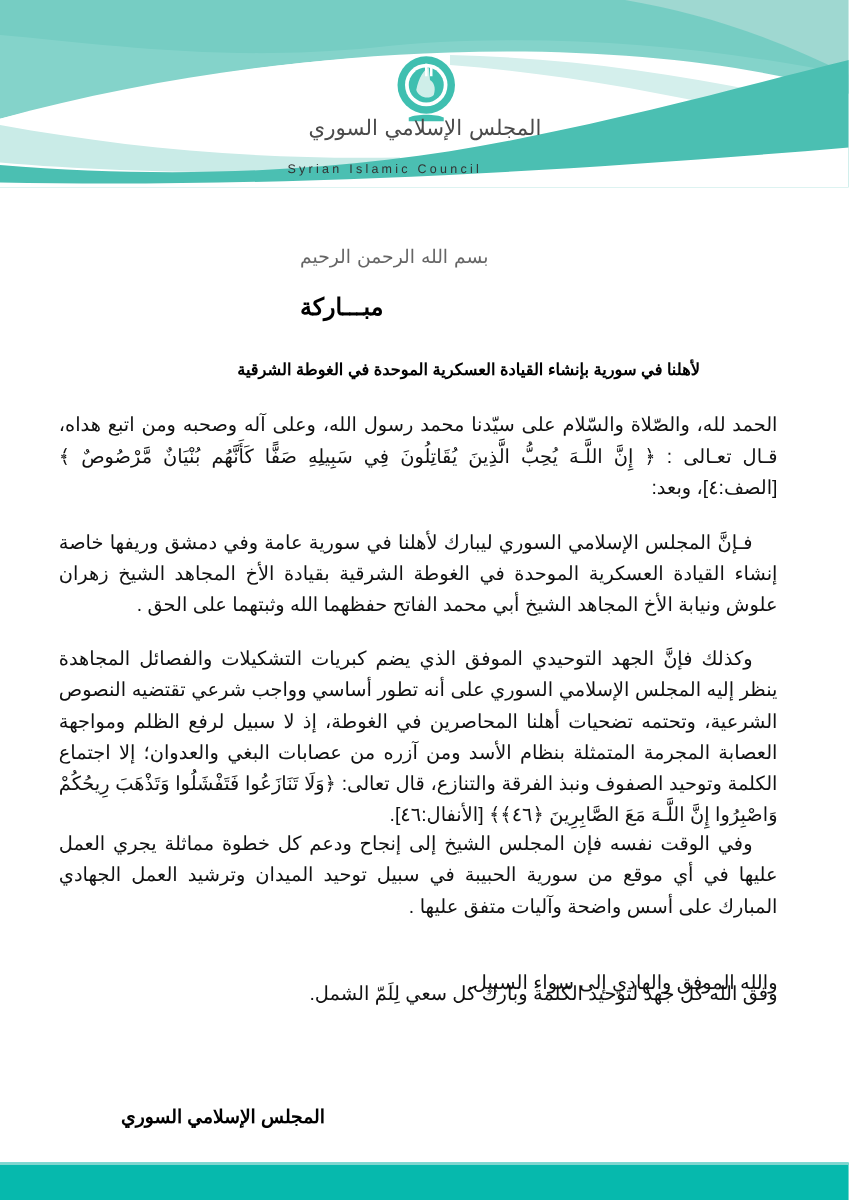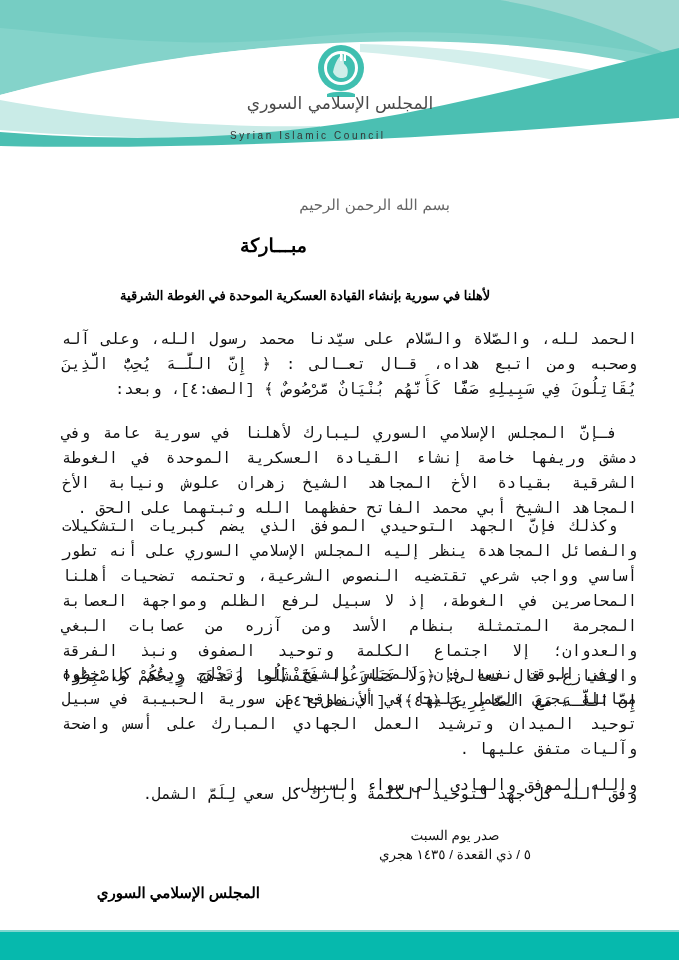--- a/index.html
+++ b/index.html
@@ -5,28 +5,28 @@
   html, body { margin: 0; padding: 0; }
   body { width: 679px; height: 960px; background: #ffffff; position: relative; overflow: hidden;
          font-family: "DejaVu Sans", "Liberation Sans", sans-serif; color: #111; }
   .header { position: absolute; left: 0; top: 0; width: 679px; height: 150px; }
   .header svg { position: absolute; left: 0; top: 0; }
   .logo-emblem { position: absolute; left: 317px; top: 42px; width: 48px; height: 58px; }
   .logo-ar { position: absolute; left: 230px; top: 93px; width: 220px; text-align: center;
              font-size: 17px; color: #4a4a4a; direction: rtl; font-family: "DejaVu Sans", sans-serif; }
   .logo-en { position: absolute; left: 230px; top: 130px; width: 220px; 
              font-size: 10px; letter-spacing: 2.6px; color: #333; font-family: "Liberation Sans", sans-serif; }
-  .basmala { position: absolute; left: 240px; top: 196px; width: 210px; text-align: right;
+  .basmala { position: absolute; left: 240px; top: 196px; width: 210px; text-align: left;
              font-family: "DejaVu Serif", serif; font-size: 15px; color: #666; direction: rtl; letter-spacing: 1px; }
   .title { position: absolute; left: 240px; top: 234px; width: 200px; text-align: left;
            font-family: "Liberation Sans", sans-serif; font-weight: bold; font-size: 19px; color: #000; direction: rtl; }
-  .subtitle { position: absolute; left: 120px; top: 288px; width: 440px; text-align: left;
+  .subtitle { position: absolute; left: 120px; top: 288px; width: 440px; text-align: right;
               font-family: "Liberation Sans", sans-serif; font-weight: bold; font-size: 13px; color: #000; direction: rtl; }
-  .body-text { position: absolute; left: 62px; width: 575px; direction: rtl; text-align: justify;
-               font-family: Liberation Mono, monospace; font-size: 15.5px; line-height: 25px; color: #111; }
+  .body-text { position: absolute; left: 47px; width: 575px; direction: rtl; text-align: justify;
+               font-family: Liberation Sans, sans-serif; font-size: 15.5px; line-height: 25px; color: #111; }
   .body-text p { margin: 0; }
   .indent { text-indent: 20px; }
   .p1 { top: 328px; }
   .p2 { top: 422px; }
   .p3 { top: 515px; }
   .p4 { top: 663px; }
   .p5 { top: 743px; margin-top: 40px; }
   .p6 { top: 774px; }
   .date-block { position: absolute; left: 370px; top: 826px; width: 170px; text-align: center; direction: rtl;
                 font-family: "Liberation Sans", sans-serif; font-size: 13.5px; line-height: 19px; color: #111; }
@@ -88,19 +88,17 @@
   <p class="indent">وفي الوقت نفسه فإن المجلس الشيخ إلى إنجاح ودعم كل خطوة مماثلة يجري العمل عليها في أي موقع من سورية الحبيبة في سبيل توحيد الميدان وترشيد العمل الجهادي المبارك على أسس واضحة وآليات متفق عليها .</p>
 </div>
 <div class="body-text p5">
   <p>وفق الله كل جهد لتوحيد الكلمة وبارك كل سعي لِلَمّ الشمل.</p>
 </div>
 <div class="body-text p6">
   <p>والله الموفق والهادي إلى سواء السبيل.</p>
 </div>
 
 <div class="date-block">
-  <div>صدر يوم السبت</div>
-  <div>٥ / ذي القعدة / ١٤٣٥ هجري</div>
 </div>
 
 <div class="signature">المجلس الإسلامي السوري</div>
 
 <div class="footer-bar"></div>
 
 </body></html>

